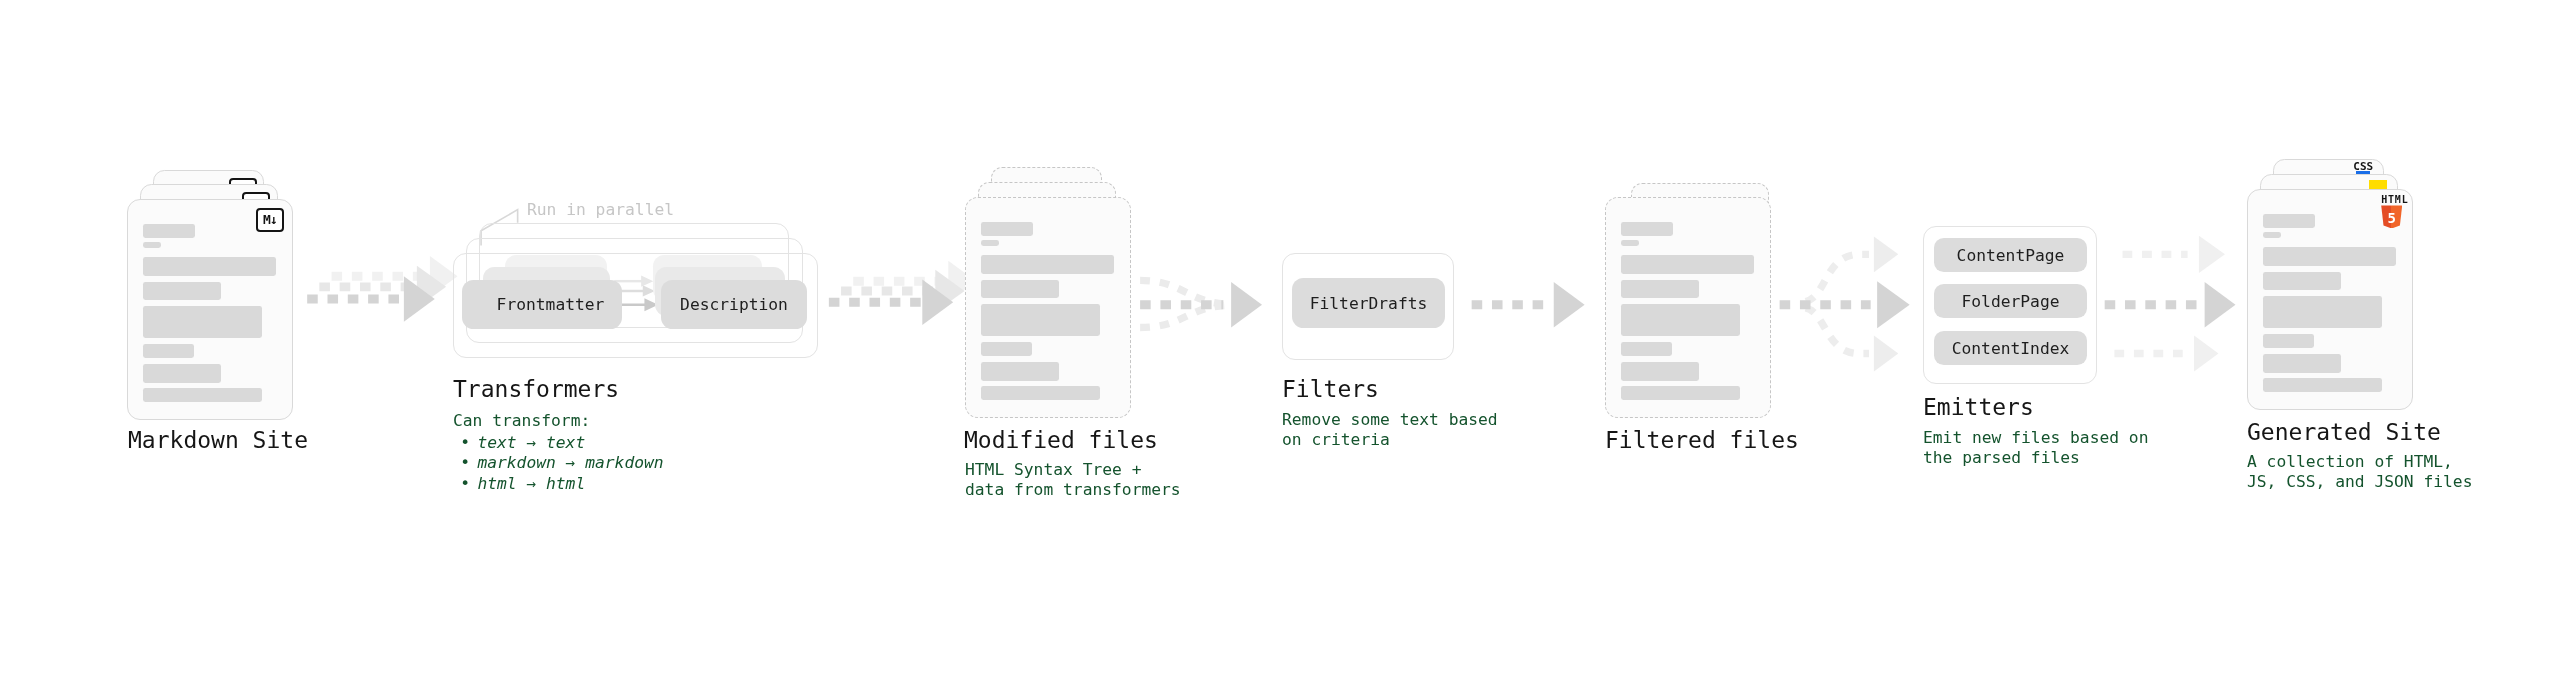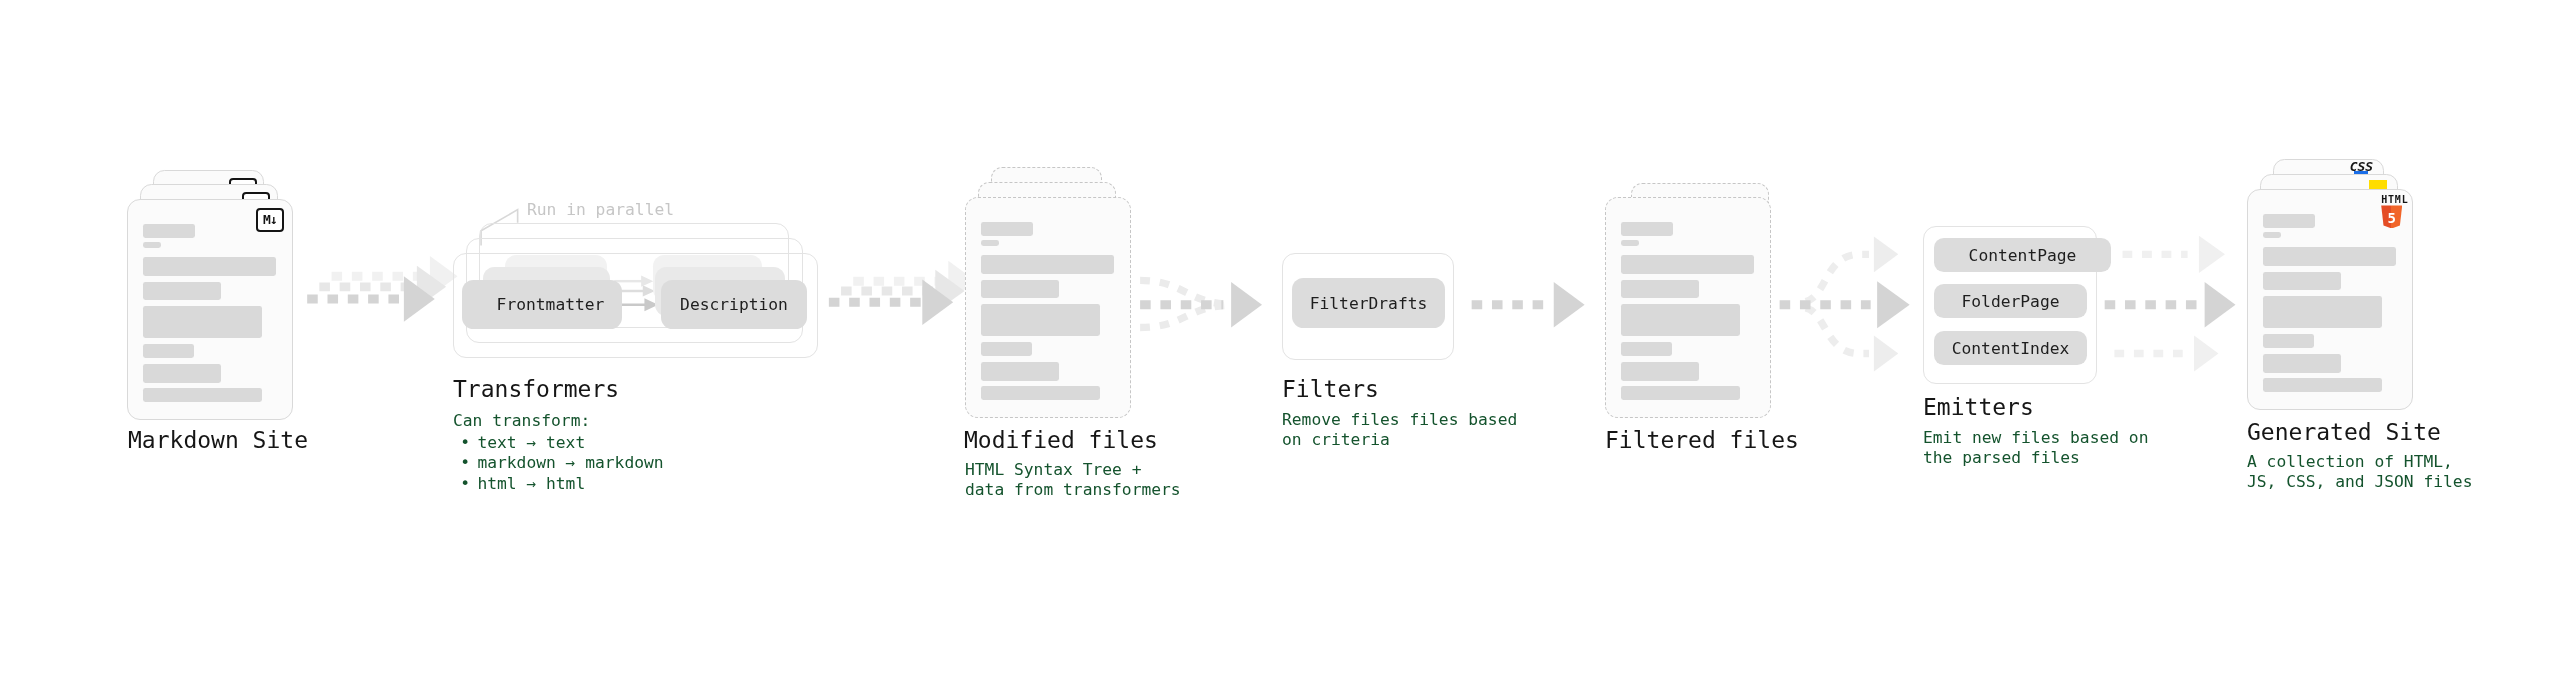--- a/index.html
+++ b/index.html
@@ -42,21 +42,21 @@
     position:relative;width:21px;height:23px;margin-top:0.8px;
     background:linear-gradient(90deg,#e44d26 50%,#f16529 50%);
     clip-path:polygon(0 0,100% 0,89% 87%,50% 100%,11% 87%);
   }
   .h5-shield span{
     position:absolute;left:0;right:0;top:3.3px;
     color:#ffffff;font-size:14px;font-weight:bold;line-height:18px;
   }
   .js-badge{position:absolute;right:9.8px;top:4.9px;width:18px;height:16.3px;background:#ffdd00;}
   .css-badge{position:absolute;right:9.8px;top:3.3px;text-align:center;}
-  .css-badge .css-label{font-size:13px;font-weight:bold;color:#141414;line-height:7.3px;letter-spacing:0;font-style:italic;}
+  .css-badge .css-label{font-size:11px;font-weight:bold;color:#141414;line-height:7.3px;letter-spacing:0;}
   .css-badge .css-bar{width:14px;height:2.4px;background:#1a6ee8;margin:0.8px auto 0;}
 
   
   .frame{
     position:absolute;
     border:1.6px solid #e3e3e3;
     border-radius:13px;
     box-sizing:border-box;
     background:transparent;
   }
@@ -73,21 +73,21 @@
 
   
   .section-title{
     position:absolute;
     font-size:23px;line-height:28px;font-weight:500;color:#161616;white-space:nowrap;
   }
   .section-desc{
     position:absolute;
     font-size:16.3px;line-height:20.3px;color:#14532d;white-space:nowrap;
   }
-  .bullet-list{list-style:none;margin:0;padding:0;}
+  .bullet-list{list-style:none;margin:0;padding:0;font-style:italic;}
   .bullet-list li{position:relative;padding-left:24.4px;}
   .bullet-list li::before{content:"•";position:absolute;left:7.3px;}
   .annotation{
     position:absolute;
     font-size:16.3px;line-height:19.5px;color:#c6c6c6;white-space:nowrap;
   }
 </style>
 </head>
 <body>
 
@@ -230,21 +230,21 @@
       <div>HTML Syntax Tree +</div>
       <div>data from transformers</div>
     </div>
   </div>
 
   <div>
     <div class="frame solid-bg" style="left:1282px;top:253px;width:172px;height:107px;"></div>
     <div class="pill" style="left:1292px;top:278px;width:153px;height:50px;">FilterDrafts</div>
     <div class="section-title" style="left:1282px;top:375px;">Filters</div>
     <div class="section-desc" style="left:1282px;top:410px;">
-      <div>Remove files files based</div>
+      <div>Remove some text based</div>
       <div>on criteria</div>
     </div>
   </div>
 
   <div>
     <div class="file-card back dashed" style="left:1631px;top:183px;width:138px;height:221px;"></div>
     <div class="file-card dashed" style="left:1605px;top:197px;width:166px;height:221px;">
       <div class="bars">
           <div class="bar" style="width: 52px; height: 14px; margin-bottom: 3.3px;"></div>
           <div class="bar" style="width: 18.7px; height: 6.5px; margin-bottom: 9px;"></div>
@@ -254,21 +254,21 @@
           <div class="bar" style="width: 51px; height: 14px; margin-bottom: 5.7px;"></div>
           <div class="bar" style="width: 78px; height: 18.7px; margin-bottom: 5.7px;"></div>
           <div class="bar" style="width: 119px; height: 14px; margin-bottom: 0px;"></div>
         </div>
     </div>
     <div class="section-title" style="left:1605px;top:426px;">Filtered files</div>
   </div>
 
   <div>
     <div class="frame solid-bg" style="left:1923px;top:226px;width:174px;height:158px;"></div>
-    <div class="pill small" style="left:1934px;top:238px;width:177px;height:34px;text-align:center;">ContentPage</div>
+    <div class="pill small" style="left:1934px;top:238px;width:153px;height:34px;text-align:center;">ContentPage</div>
     <div class="pill small" style="left:1934px;top:284px;width:153px;height:34px;">FolderPage</div>
     <div class="pill small" style="left:1934px;top:331px;width:153px;height:34px;">ContentIndex</div>
     <div class="section-title" style="left:1923px;top:393px;text-align:center;">Emitters</div>
     <div class="section-desc" style="left:1923px;top:428px;">
       <div>Emit new files based on</div>
       <div>the parsed files</div>
     </div>
   </div>
 
   <div>

